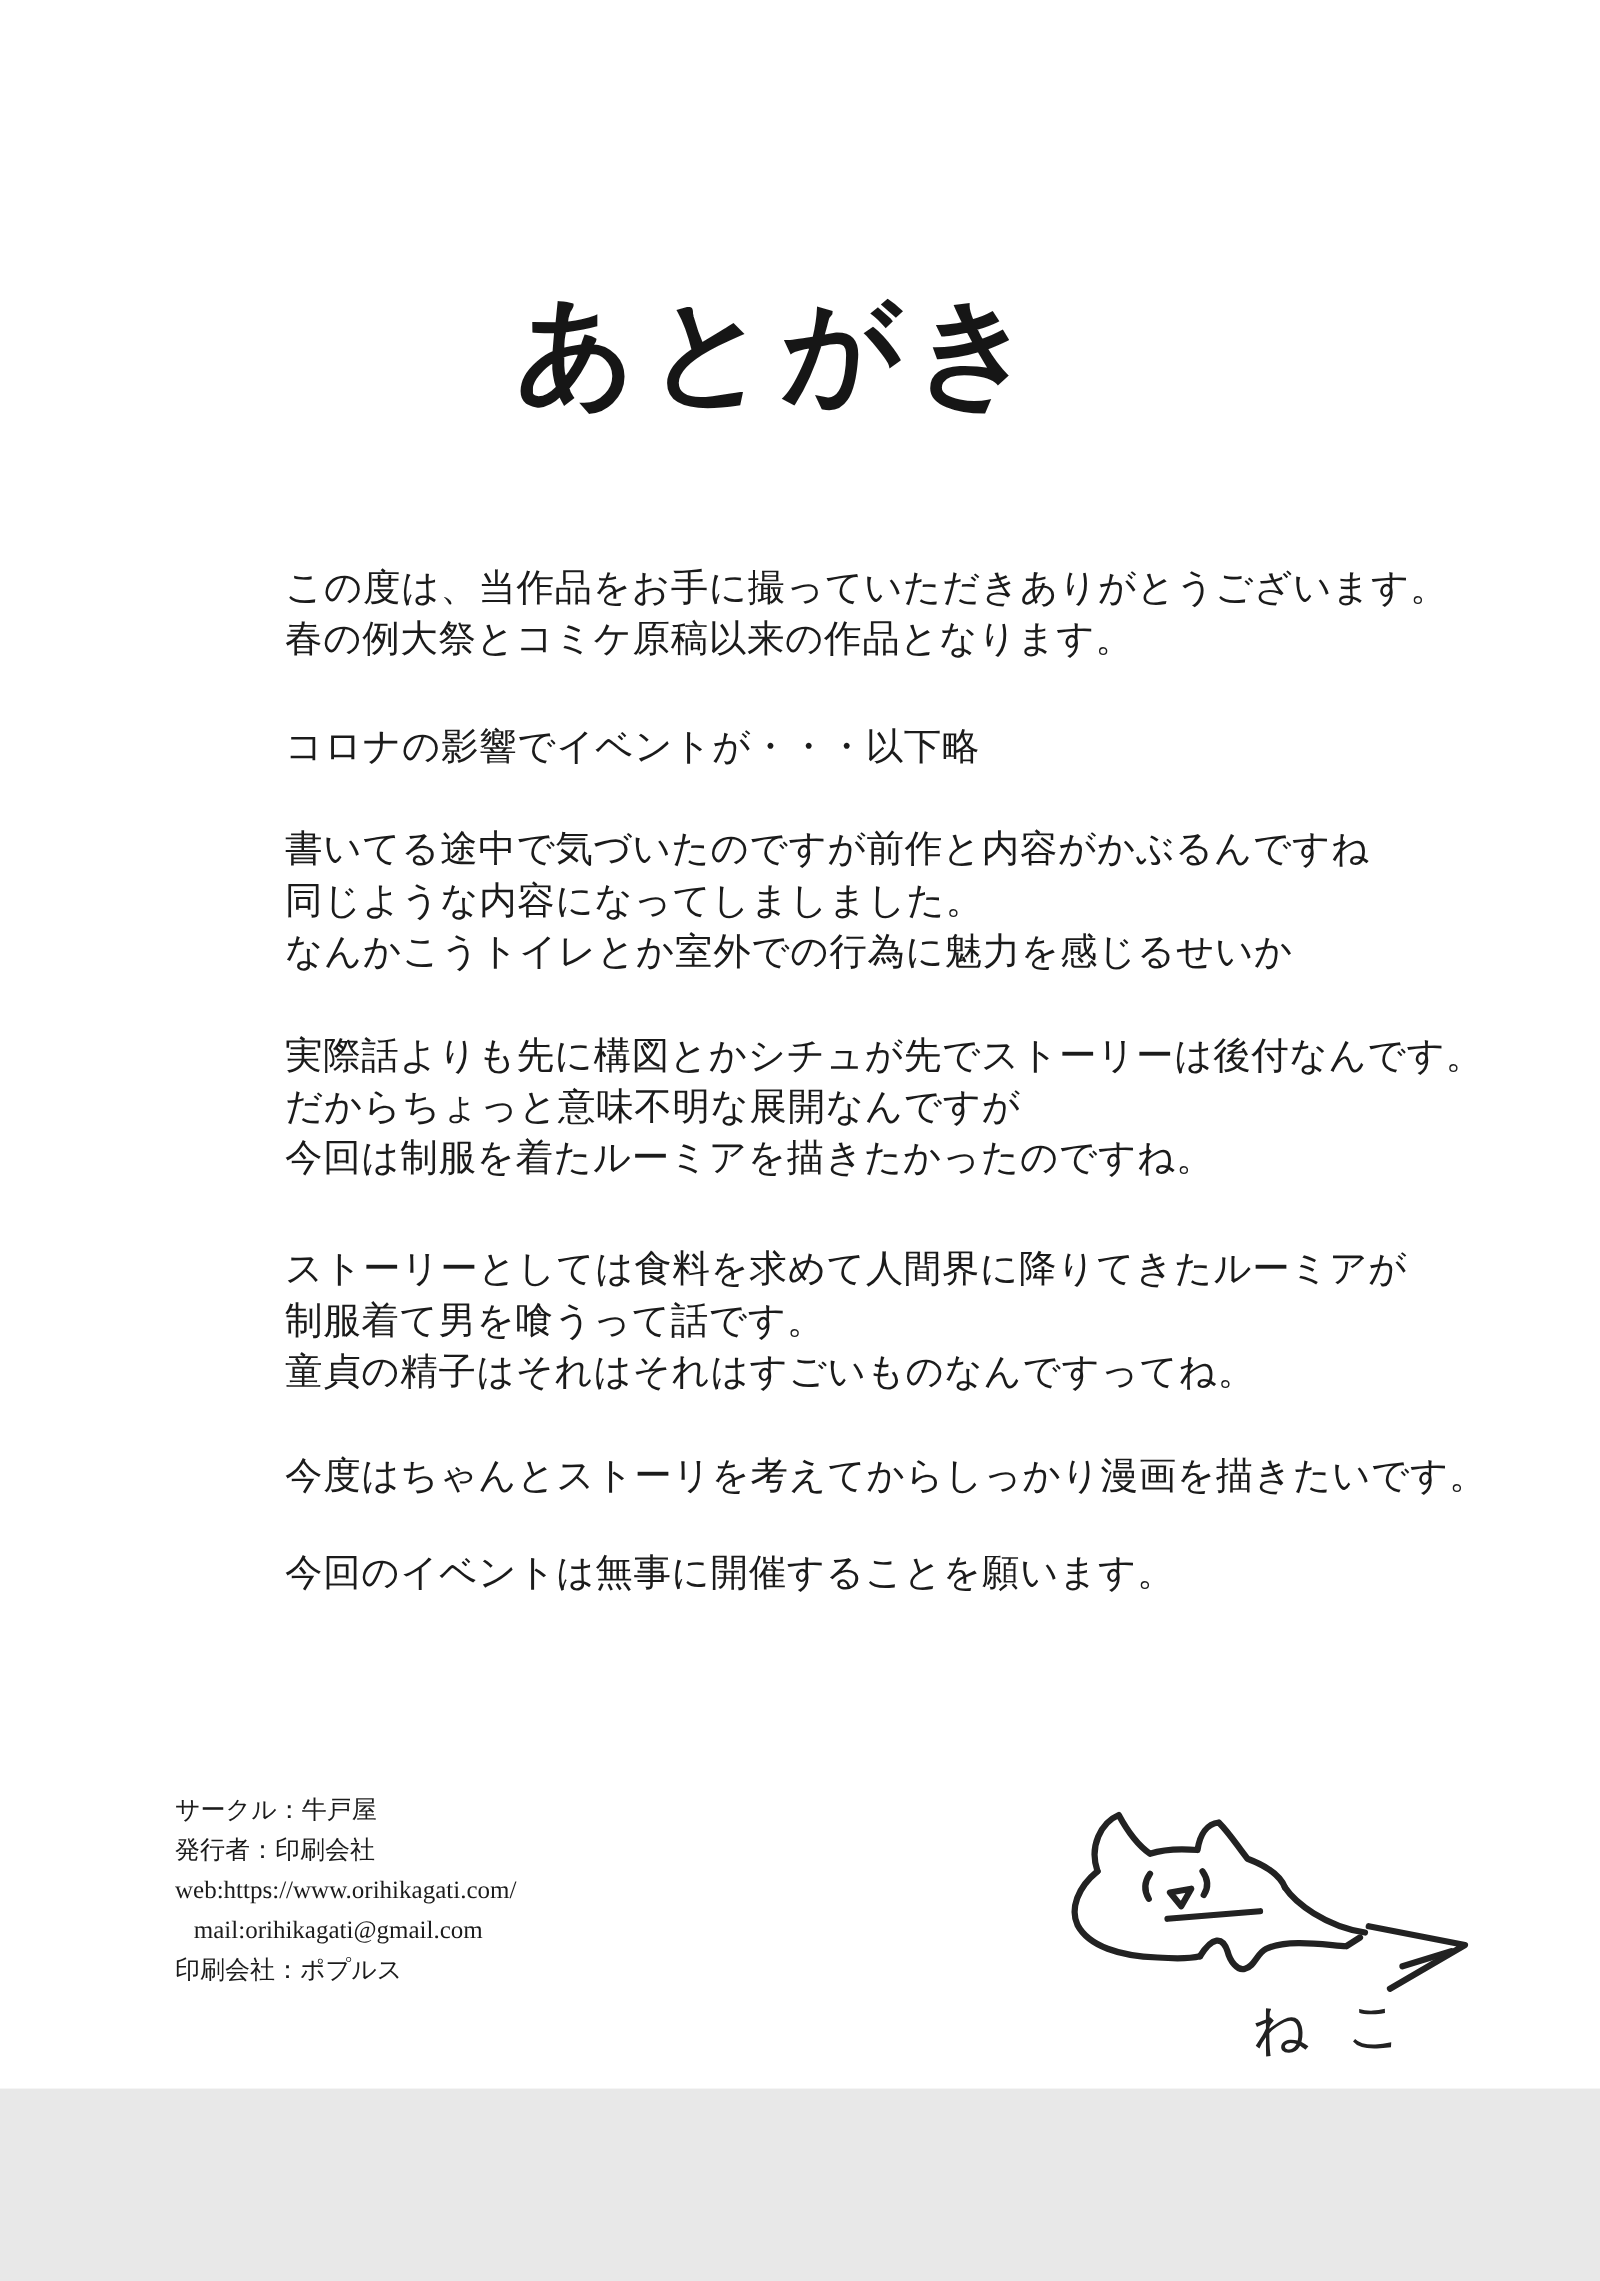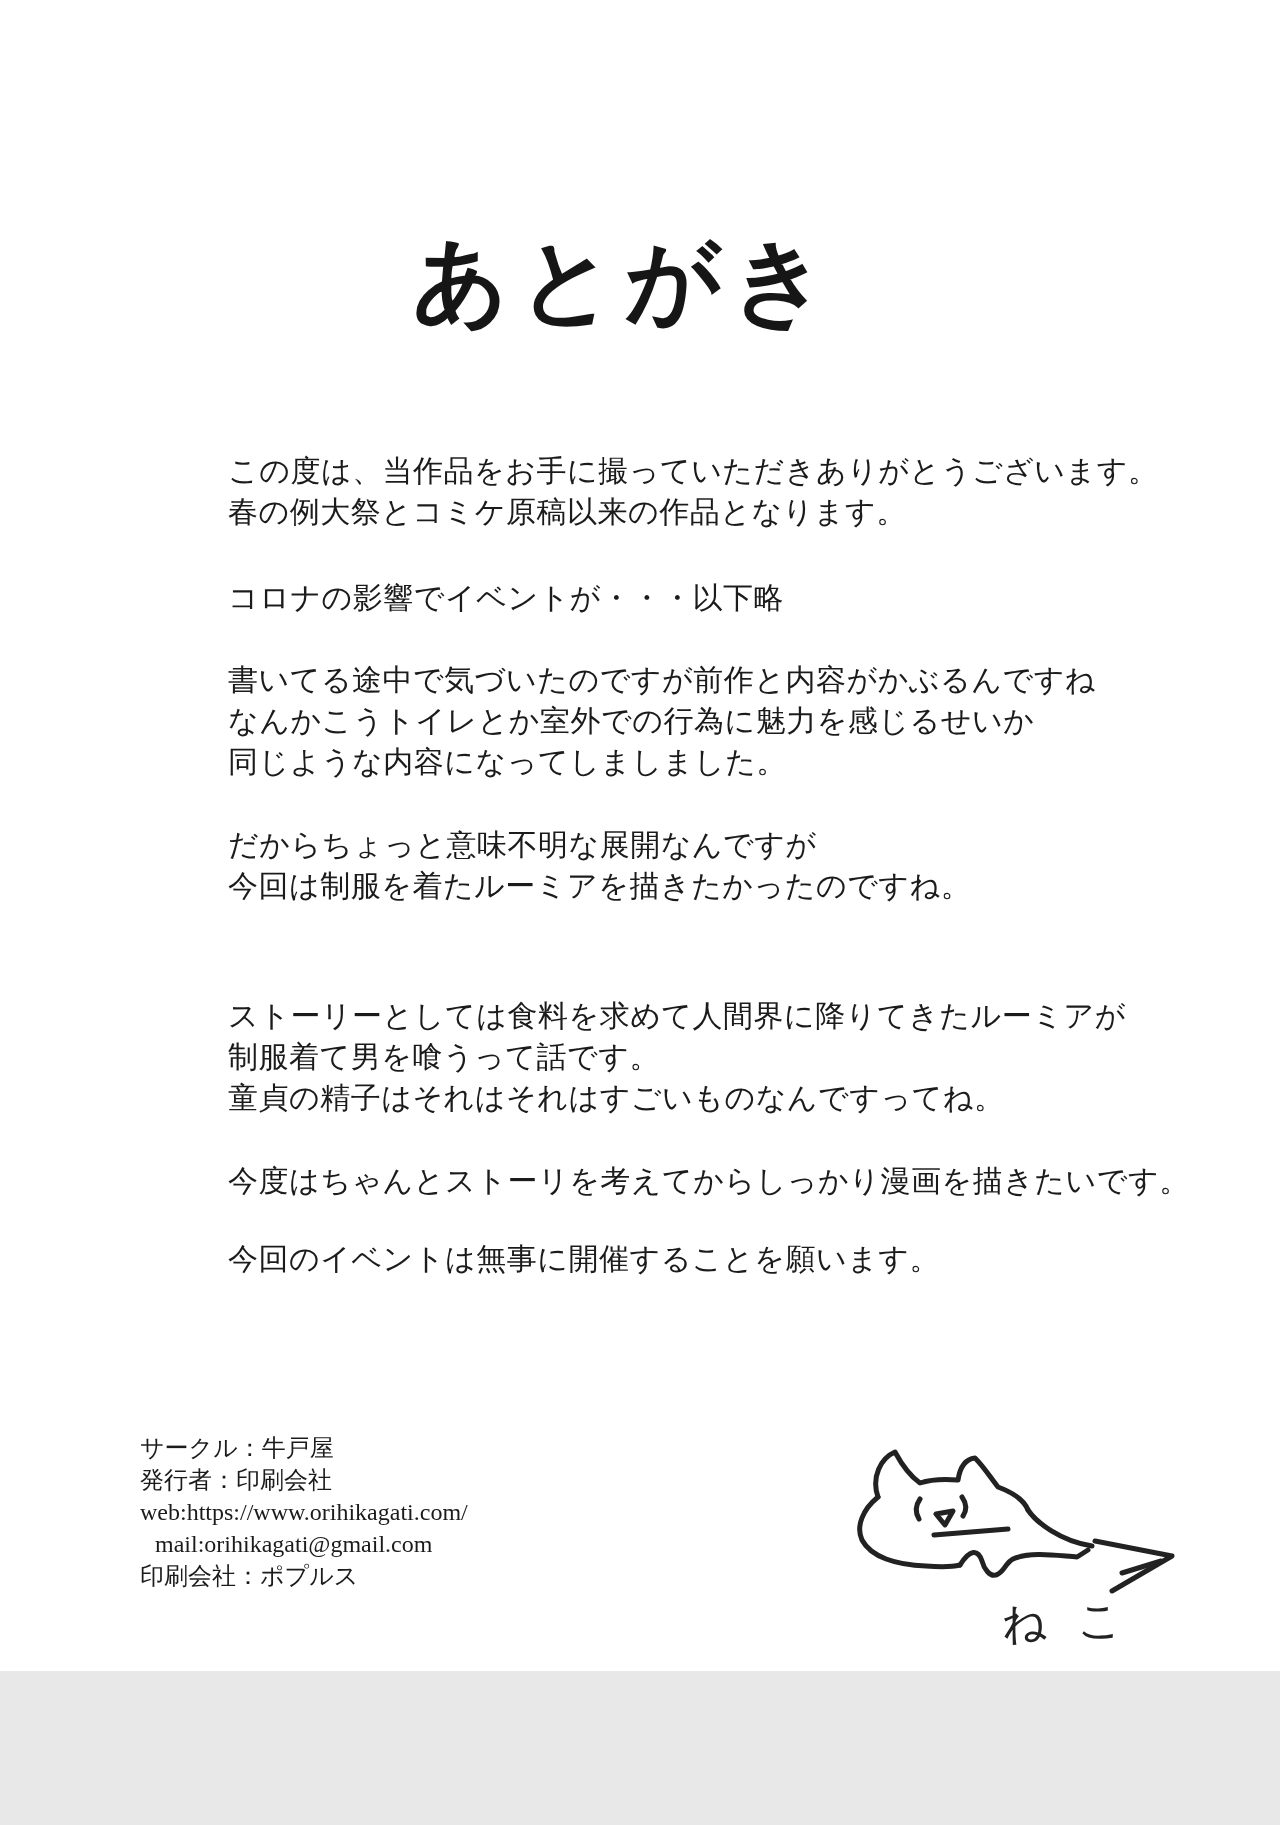--- a/index.html
+++ b/index.html
@@ -45,21 +45,21 @@
   .p3 { top: 659px; }
   .p4 { top: 824px; }
   .p5 { top: 995px; }
   .p6 { top: 1160px; }
   .p7 { top: 1238px; }
   .credits {
     position: absolute;
     left: 140px;
     top: 1432px;
     margin: 0;
-    font-size: 24px;
+    font-size: 20px;
     line-height: 32px;
     white-space: nowrap;
     color: #1b1b1b;
   }
   .credits .mail-line { padding-left: 15px; }
   .cat-doodle {
     position: absolute;
     left: 720px;
     top: 1415px;
   }
@@ -93,25 +93,26 @@
     <div>この度は、当作品をお手に撮っていただきありがとうございます。</div>
     <div>春の例大祭とコミケ原稿以来の作品となります。</div>
   </div>
 
   <div class="para p2">
     <div>コロナの影響でイベントが・・・以下略</div>
   </div>
 
   <div class="para p3">
     <div>書いてる途中で気づいたのですが前作と内容がかぶるんですね</div>
+    <div>同じような内容になってしましました。</div>
     <div>なんかこうトイレとか室外での行為に魅力を感じるせいか</div>
-    <div>同じような内容になってしましました。</div>
   </div>
 
   <div class="para p4">
+    <div>実際話よりも先に構図とかシチュが先でストーリーは後付なんです。</div>
     <div>だからちょっと意味不明な展開なんですが</div>
     <div>今回は制服を着たルーミアを描きたかったのですね。</div>
   </div>
 
   <div class="para p6">
     <div>今度はちゃんとストーリを考えてからしっかり漫画を描きたいです。</div>
   </div>
 
   <div class="para p5">
     <div>ストーリーとしては食料を求めて人間界に降りてきたルーミアが</div>

